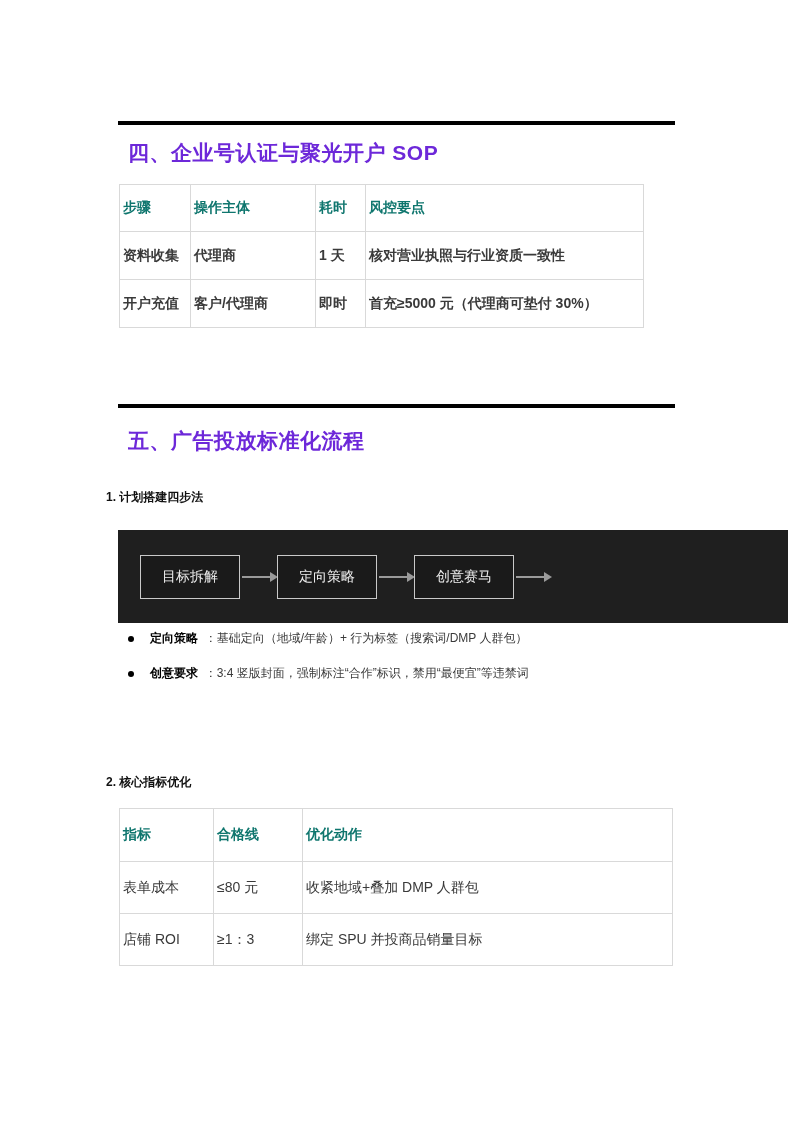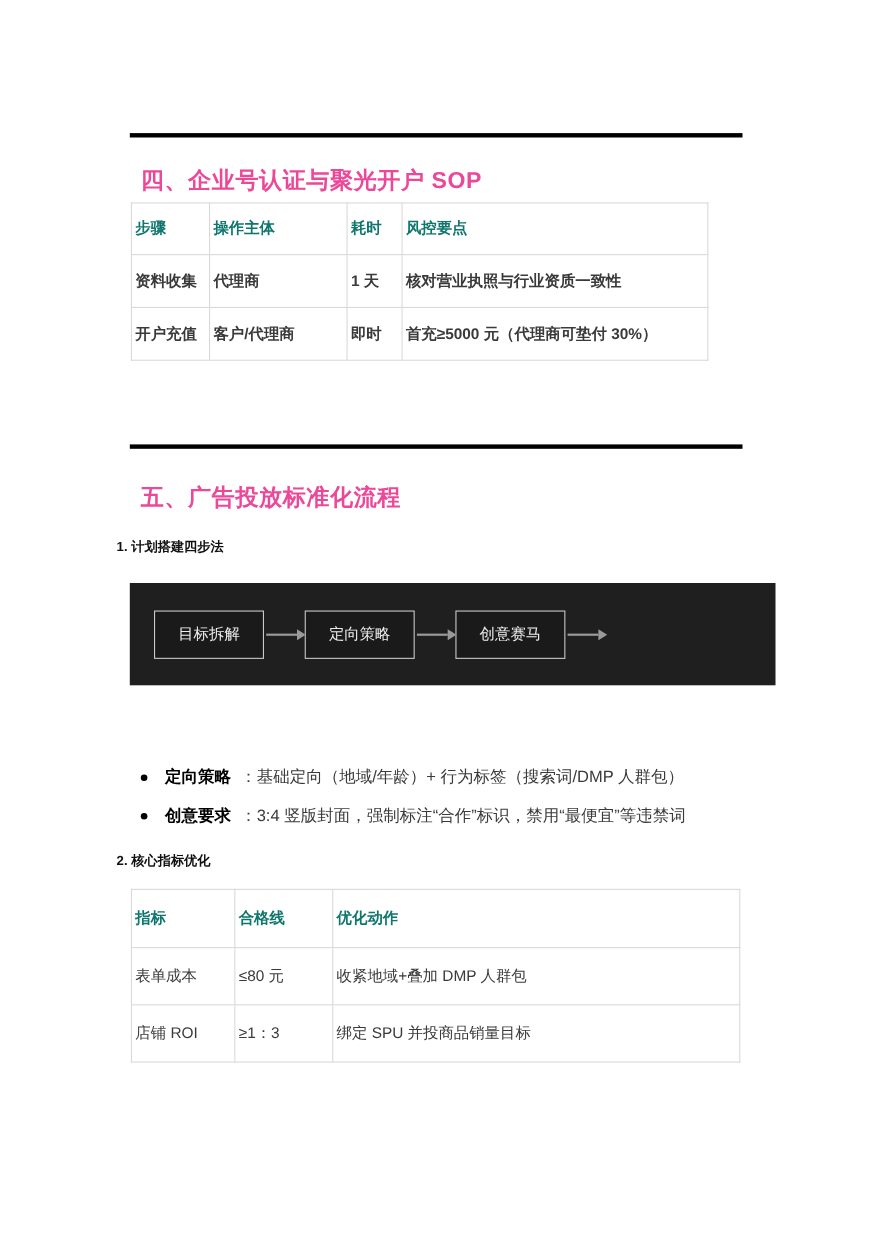--- a/index.html
+++ b/index.html
@@ -12,21 +12,21 @@
   .page{
     position:relative;width:793px;height:1122px;margin:0 auto;
     background:var(--page-bg);overflow:hidden;
     font-family:"Liberation Sans",sans-serif;
   }
   .rule{position:absolute;left:118px;width:557px;height:4px;background:var(--ink);}
   .rule1{top:121px;}
   .rule2{top:404px;}
   .h2{
     position:absolute;left:128px;font-size:21px;font-weight:bold;
-    color:#ec4899;letter-spacing:0.5px;white-space:nowrap;margin-top:11px;
+    color:#6d28d9;letter-spacing:0.5px;white-space:nowrap;
   }
   .h2-a{top:139px;}
   .h2-b{top:427px;}
   .h3{
     position:absolute;left:106px;font-size:12px;font-weight:bold;
     color:#111111;white-space:nowrap;
   }
   .h3-a{top:489px;}
   .h3-b{top:774px;}
   table.doc{
@@ -36,41 +36,41 @@
   table.doc th,table.doc td{border:1px solid var(--border);vertical-align:middle;}
   table.doc th{font-weight:bold;color:#0f766e;text-align:left;padding:2px 3px;}
   table.doc td{color:var(--body);text-align:left;padding:2px 3px 2px 3px;white-space:nowrap;overflow:hidden;}
   #table1{left:119px;top:184px;width:524px;}
   #table1 th{height:47px;}
   #table1 td{height:48px;font-weight:bold;}
   #table2{left:119px;top:808px;width:553px;}
   #table2 th{height:53px;}
   #table2 td{height:52px;}
   .banner{
-    position:absolute;left:118px;top:530px;width:587px;height:93px;
+    position:absolute;left:118px;top:530px;width:670px;height:93px;
     background:var(--banner-bg);
     text-align:right;
   }
   .fbox{
     position:absolute;top:25px;width:100px;height:44px;
     border:1px solid var(--box-border);background:var(--box-bg);
     color:var(--box-text);font-size:14px;
     display:flex;align-items:center;justify-content:center;white-space:nowrap;
   }
   .fbox1{left:22px;}.fbox2{left:159px;}.fbox3{left:296px;}.fbox4{left:433px;}
   .farrow{position:absolute;top:46px;width:28px;height:2px;background:var(--arrow);}
   .farrow::after{
     content:"";position:absolute;right:-8px;top:-4px;
     border-left:8px solid var(--arrow);
     border-top:5px solid transparent;border-bottom:5px solid transparent;
   }
   .farrow1{left:124px;}.farrow2{left:261px;}.farrow3{left:398px;}
   .bullets{
-    position:absolute;left:118px;top:689px;width:557px;
-    font-size:15px;color:var(--body);
+    position:absolute;left:118px;top:621px;width:557px;
+    font-size:12px;color:var(--body);
   }
   .bullet{position:relative;padding-left:32px;line-height:35px;white-space:nowrap;}
   .bullet .dot{
     position:absolute;left:10px;top:15px;width:6px;height:6px;
     border-radius:50%;background:#000000;
   }
   .seg{white-space:pre;}
   .seg-b{font-weight:bold;color:#000000;}
 </style>
 </head>

